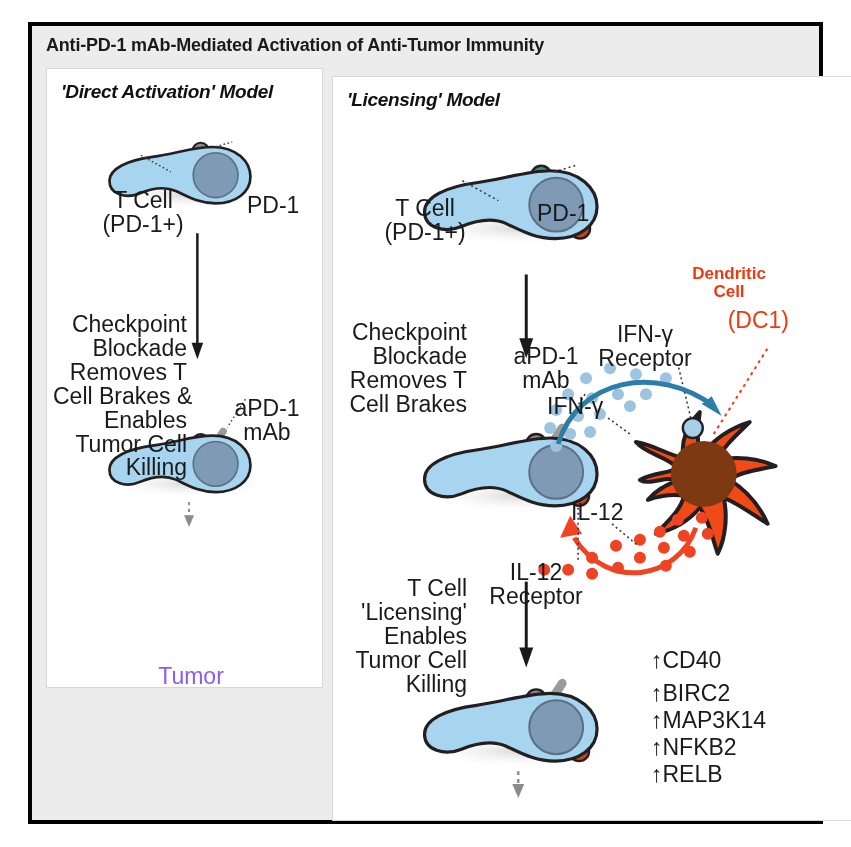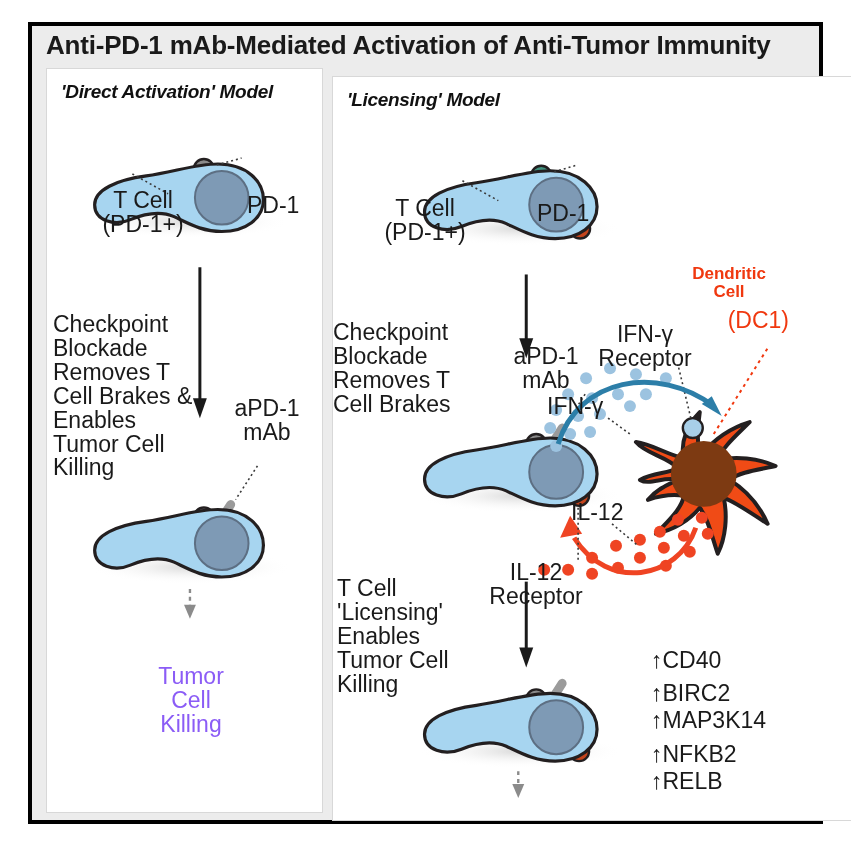--- a/index.html
+++ b/index.html
@@ -11,42 +11,42 @@
   }
   .outer-frame{
     position:absolute;left:28px;top:22px;width:795px;height:802px;
     border:4px solid #000;background:#ececec;box-sizing:border-box;
   }
   .title-bar{
     position:absolute;left:0;top:0;width:100%;height:38px;
     display:flex;align-items:center;
   }
   .title-text{
-    font-size:26px;font-weight:bold;color:#1a1a1a;
+    font-size:18px;font-weight:bold;color:#1a1a1a;
     padding-left:14px;letter-spacing:-0.2px;white-space:nowrap;
   }
 
   .panel{
     position:absolute;background:#fff;border:1px solid #d8d8d8;
     box-sizing:border-box;overflow:hidden;
   }
-  .panel-left{left:14px;top:42px;width:277px;height:745px;}
+  .panel-left{left:14px;top:42px;width:277px;height:620px;}
   .panel-right{left:300px;top:50px;width:573px;height:745px;}
 
   .panel-title{
     position:absolute;font-style:italic;font-weight:bold;
     font-size:19px;color:#111;white-space:nowrap;letter-spacing:-0.3px;
   }
 
   .lbl{
     position:absolute;color:#1a1a1a;line-height:1.04;
     white-space:pre;font-size:23px;
   }
   .lbl.c{text-align:center;}
-  .lbl.r{}
+  .lbl.r{text-align:right;}
   .lbl.grey{color:#8b5cf6;}
   .lbl.red{color:#f0380f;}
   .lbl.redbold{color:#f0380f;font-weight:bold;}
 
   svg{position:absolute;left:0;top:0;overflow:visible;}
   .panel-svg{width:100%;height:100%;}
 </style>
 </head>
 <body>
 
@@ -275,20 +275,20 @@
       <div class="lbl r" style="left:4px;top:500px;width:130px;">T Cell
 'Licensing'
 Enables
 Tumor Cell
 Killing</div>
 
 
       <div style="position:absolute;left:318px;top:572px;">
         <div class="lbl" style="position:static;margin-bottom:0;">↑CD40</div>
         <div class="lbl" style="position:static;margin-bottom:3px;margin-top:9px;">↑BIRC2</div>
-        <div class="lbl" style="position:static;margin-bottom:10px;">↑MAP3K14</div>
+        <div class="lbl" style="position:static;margin-bottom:3px;">↑MAP3K14</div>
         <div class="lbl" style="position:static;margin-bottom:3px;">↑NFKB2</div>
         <div class="lbl" style="position:static;">↑RELB</div>
       </div>
     </div>
 
   </div>
 </div>
 
 </body></html>

